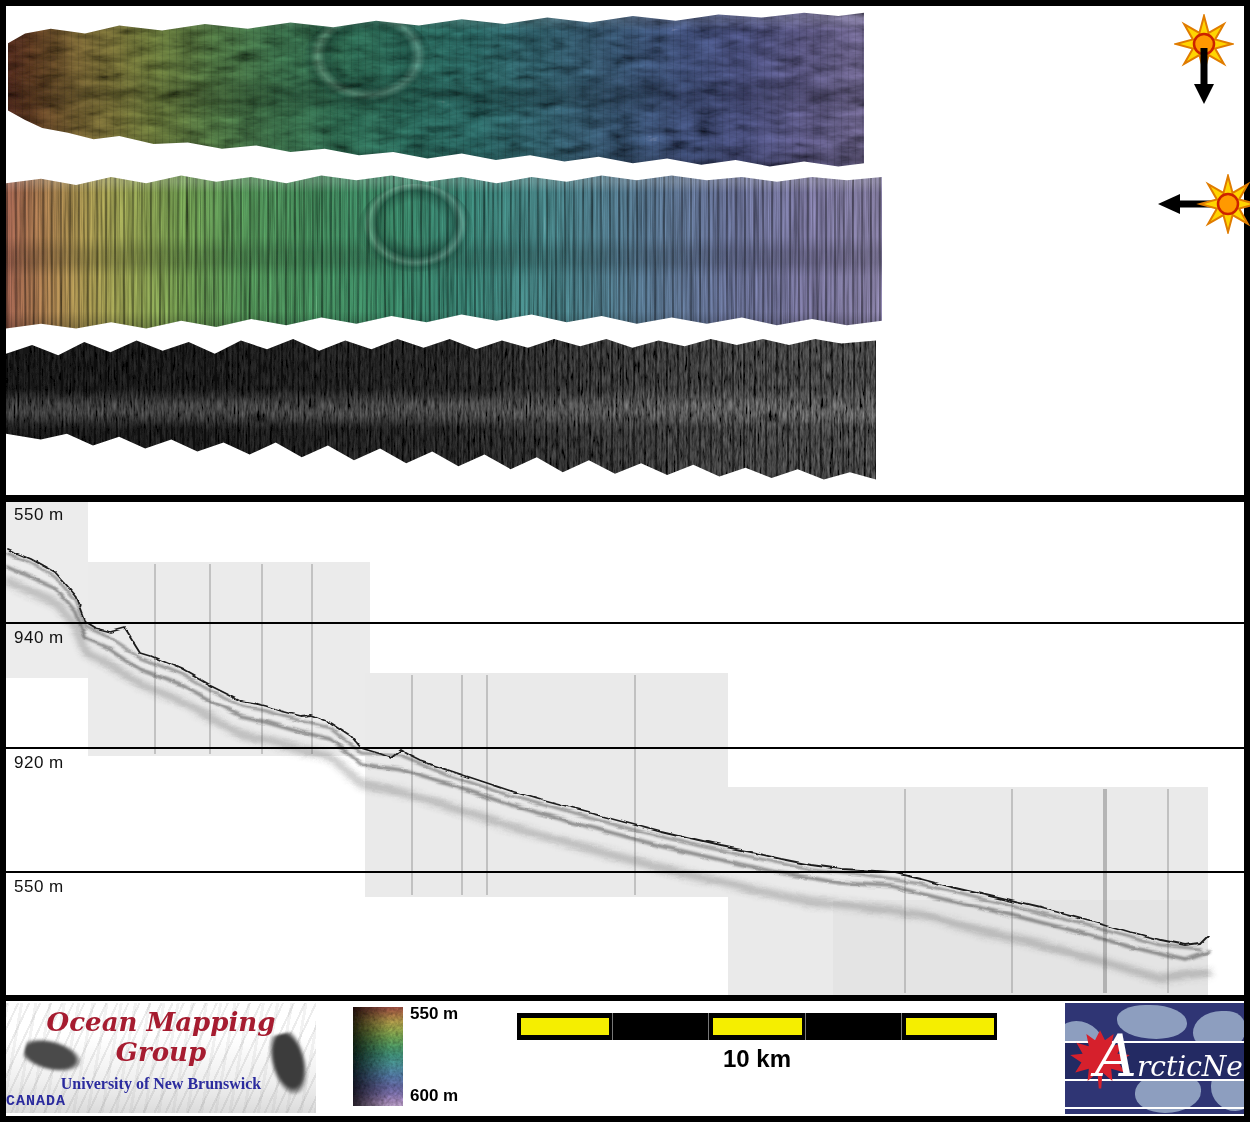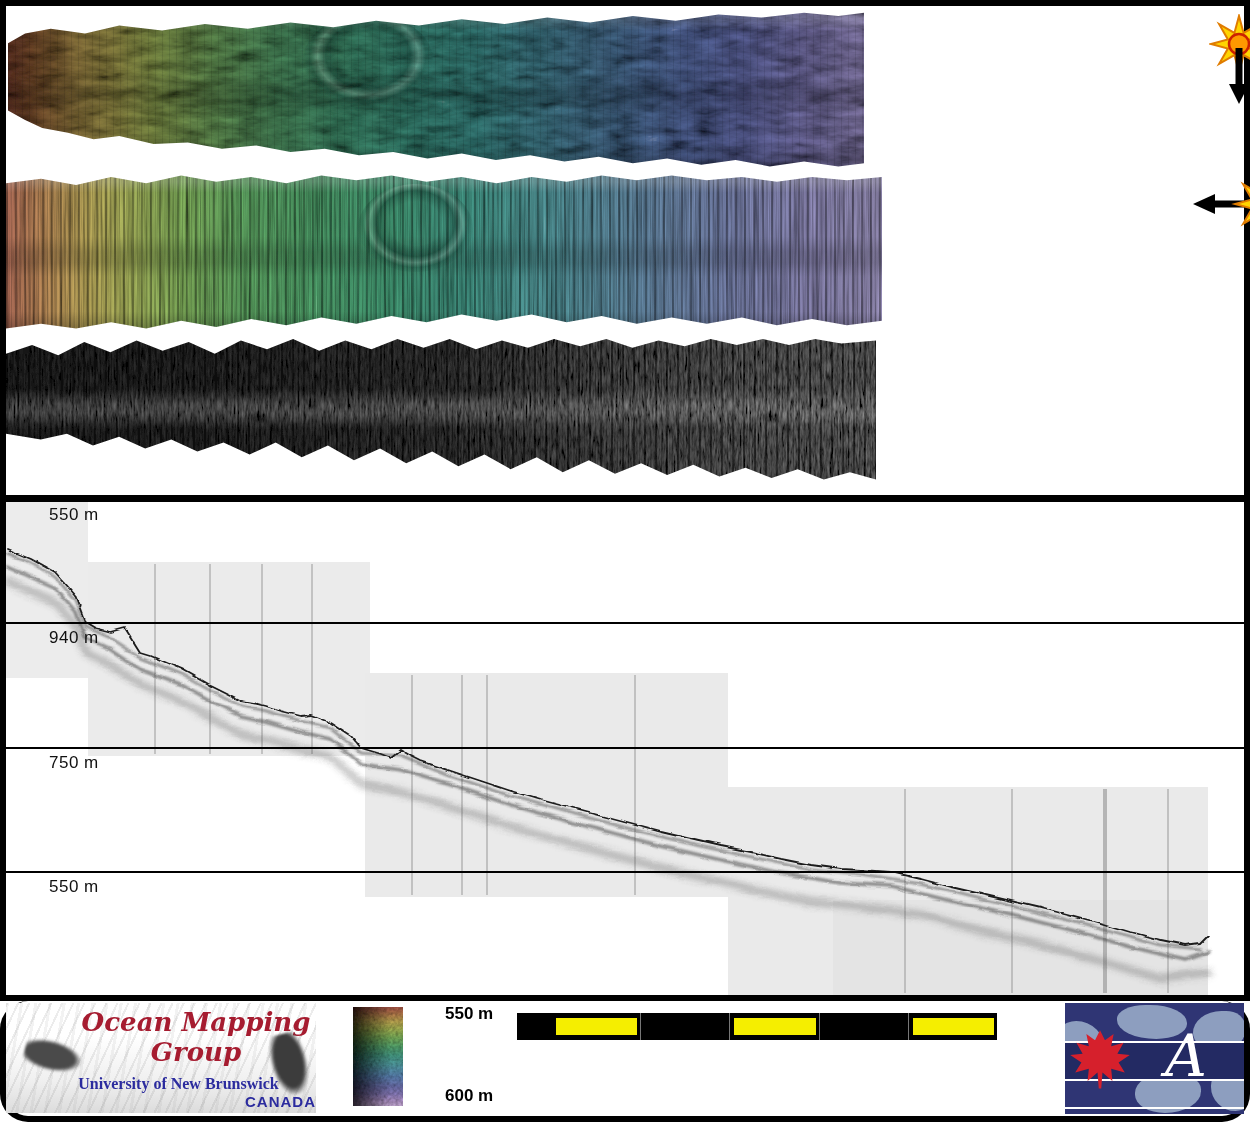--- a/index.html
+++ b/index.html
@@ -1,25 +1,25 @@
 <!DOCTYPE html>
 <html><head>
 <meta charset="utf-8">
 <style>
   html,body{margin:0;padding:0;background:#888;}
   .figure{position:relative;width:1250px;height:1122px;background:#fff;font-family:"Liberation Sans",sans-serif;overflow:hidden;}
-  section,div,span,footer{box-sizing:border-box;padding-left:35px;}
+  section,div,span,footer{box-sizing:border-box;}
 
   
   .swath-panel{position:absolute;left:0;top:0;width:1250px;height:502px;background:#fff;
     border:6px solid #000;border-bottom:7px solid #000;}
   .profile-panel{position:absolute;left:0;top:502px;width:1250px;height:499px;background:#fff;
     border-left:6px solid #000;border-right:6px solid #000;border-bottom:6px solid #000;}
   .figure-footer{position:absolute;left:0;top:1001px;width:1250px;height:121px;background:#fff;
-    border-left:6px solid #000;border-right:6px solid #000;border-bottom:6px solid #000;border-radius:28px;}
+    border-left:6px solid #000;border-right:6px solid #000;border-bottom:6px solid #000;}
 
   
   .strip{position:absolute;}
   .strip1{left:2px;top:2px;width:856px;height:160px;
     filter:url(#f-relief1);
     background:
       linear-gradient(180deg, rgba(255,255,255,.18) 0 6%, rgba(0,0,0,0) 14% 42%, rgba(0,0,0,.16) 52% 58%, rgba(0,0,0,0) 66% 86%, rgba(0,0,0,.22) 97% 100%),
       repeating-linear-gradient(90deg, rgba(0,0,0,.10) 0 1px, rgba(0,0,0,0) 1px 7px),
       linear-gradient(90deg,#6e3c2b 0%,#7c512f 3%,#937b41 8%,#9b9149 12%,#86984c 17%,#659455 24%,#4f9060 31%,#3f8b6b 39%,#3a8a78 47%,#3b8683 55%,#42798a 63%,#4a6f93 71%,#54689d 79%,#6168a3 86%,#7873ab 93%,#8d82b4 100%);
     clip-path:polygon(0% 22%,2% 16%,5% 13%,9% 16%,13% 11%,18% 14%,23% 10%,28% 13%,33% 9%,38% 12%,43% 8%,48% 11%,53% 7%,58% 10%,63% 6%,68% 9%,73% 5%,78% 8%,83% 4%,88% 6%,93% 3%,97% 5%,100% 3%,100% 97%,97% 99%,93% 96%,89% 99%,85% 95%,81% 98%,77% 94%,73% 97%,69% 93%,65% 96%,61% 92%,57% 95%,53% 91%,49% 94%,45% 90%,41% 92%,37% 88%,33% 90%,29% 86%,25% 88%,21% 84%,17% 85%,13% 80%,10% 82%,7% 78%,4% 75%,2% 70%,0% 64%);}
@@ -66,21 +66,21 @@
   
   .omg-logo{position:absolute;left:0;top:2px;width:310px;height:110px;overflow:hidden;
     background:
       repeating-linear-gradient(115deg, rgba(120,120,120,.14) 0 2px, rgba(0,0,0,0) 2px 10px),
       repeating-linear-gradient(100deg, rgba(150,150,150,.12) 0 3px, rgba(0,0,0,0) 3px 14px),
       linear-gradient(180deg,#ffffff 0 30%,#f0f0f0 70%,#dcdcdc 100%);}
   .omg-title{margin-top:4px;text-align:center;font-family:"DejaVu Serif","Liberation Serif",serif;
     font-style:italic;font-weight:700;font-size:26px;color:#a61c30;}
   .omg-sub{position:absolute;left:0;right:0;top:72px;text-align:center;font-family:"Liberation Serif",serif;
     font-weight:700;font-size:16px;color:#2b2b9e;}
-  .omg-country{position:absolute;left:0;right:0;top:90px;text-align:right;font-family:Liberation Sans, sans-serif;
+  .omg-country{position:absolute;left:0;right:0;top:90px;text-align:left;font-family:Liberation Mono, monospace;
     font-weight:700;font-size:15px;color:#2b2b9e;letter-spacing:1px;}
   .fish{position:absolute;filter:blur(1px);}
   .fish1{left:18px;top:38px;width:58px;height:30px;transform:rotate(14deg);
     background:radial-gradient(ellipse at 45% 50%, #4a4a4a 0 55%, rgba(0,0,0,0) 72%);}
   .fish2{left:266px;top:30px;width:34px;height:62px;transform:rotate(-14deg);
     background:radial-gradient(ellipse at 50% 45%, #3c3c3c 0 55%, rgba(0,0,0,0) 74%);}
 
   .colorbar{position:absolute;left:347px;top:6px;width:50px;height:99px;
     background:
       linear-gradient(90deg, rgba(0,0,0,.78) 0%, rgba(0,0,0,.35) 40%, rgba(0,0,0,0) 75%),
@@ -226,21 +226,21 @@
           <path d="M0,50 L24,60 49,75 69,98 79,124 104,135 134,155 174,171 204,188 234,203 259,208 294,218 324,225 354,250 394,253 444,273 504,293 564,310 624,326 684,341 744,354 804,367 854,372 914,381 974,396 1034,410 1094,426 1154,443 1194,447" stroke="rgba(40,40,40,0.5)" stroke-width="2.5" style="filter:blur(0.8px)"></path>
         </g>
       </svg>
 
       <div class="gridline gl650"></div>
       <div class="gridline gl750"></div>
       <div class="gridline gl850"></div>
 
       <span class="depth-label dl550 lbl">550 m</span>
       <span class="depth-label dl650 lbl">940 m</span>
-      <span class="depth-label dl750 lbl">750 m</span>
+      <span class="depth-label dl750 lbl">920 m</span>
       <span class="depth-label dl850 lbl">550 m</span>
     </div>
   </section>
 
   <footer class="figure-footer">
 
     <div class="omg-logo">
       <div class="fish fish1"></div>
       <div class="fish fish2"></div>
       <div class="omg-title">Ocean Mapping Group</div>
@@ -252,20 +252,21 @@
     <span class="cb-label cb-top lbl">550 m</span>
     <span class="cb-label cb-bottom lbl">600 m</span>
 
     <div class="scalebar">
       <div class="sb-seg ysel"></div>
       <div class="sb-seg"></div>
       <div class="sb-seg ysel"></div>
       <div class="sb-seg"></div>
       <div class="sb-seg ysel"></div>
     </div>
+    <div class="scale-label lbl">10 km</div>
 
     <div class="arcticnet">
       <div class="an-land an-l1"></div>
       <div class="an-land an-l2"></div>
       <div class="an-land an-l3"></div>
       <div class="an-land an-l4"></div>
       <div class="an-land an-l5"></div>
       <div class="an-band"></div>
       <div class="an-rule"></div>
       <svg class="an-leaf" viewBox="0 0 100 100">

